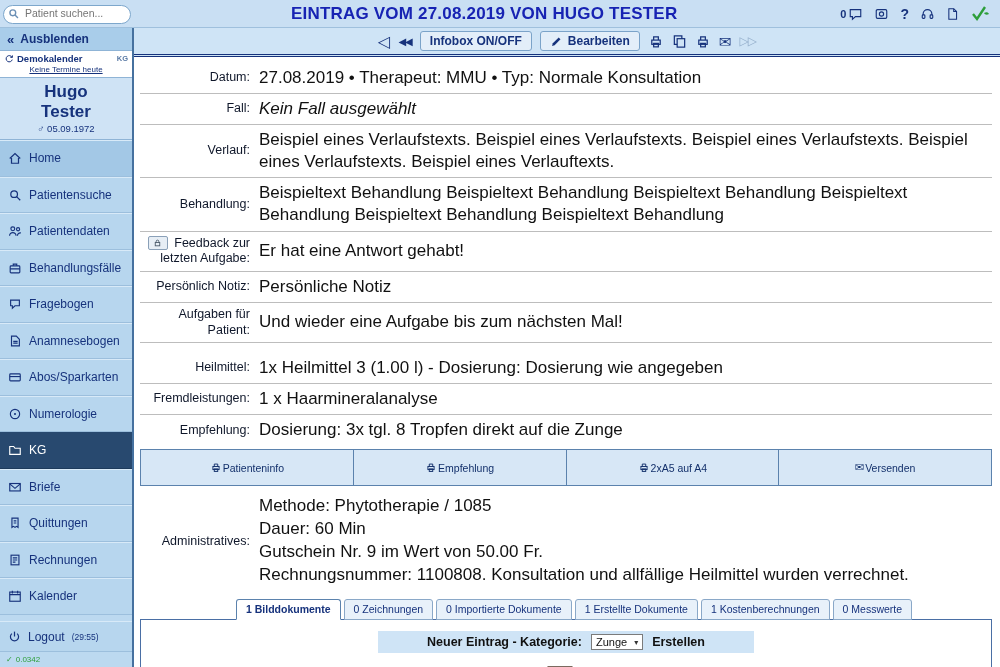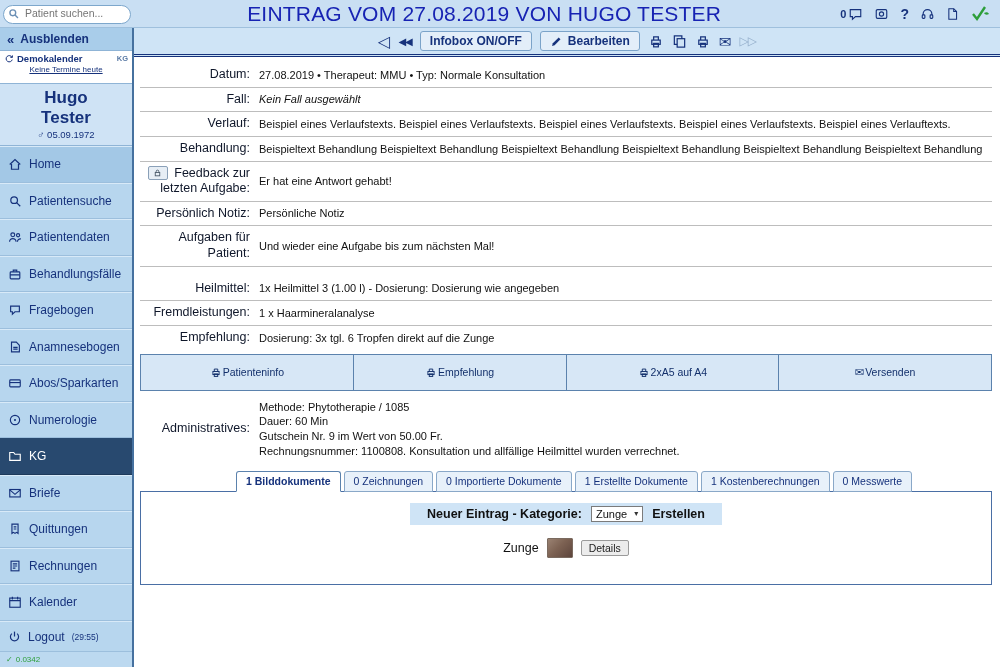--- a/index.html
+++ b/index.html
@@ -16,22 +16,22 @@
     border-bottom:1px solid #9fc0dd; flex-shrink:0;
   }
   .search-wrap { width:134px; padding:0 3px; position:relative; flex-shrink:0; }
   .search-wrap svg { position:absolute; left:8px; top:5px; }
   .search-input {
     width:128px; height:19px; border:1px solid #7da7cc; border-radius:10px;
     font-size:10.5px; padding:0 6px 4px 21px; background:#fff; color:#333;
     font-family:inherit; outline:none;
   }
   .title {
-    flex:1; text-align:center; color:#1723b3; font-weight:normal;
-    font-size:21px; letter-spacing:.2px; white-space:nowrap; overflow:hidden;
+    flex:1; text-align:center; color:#1723b3; font-weight:bold;
+    font-size:17px; letter-spacing:.2px; white-space:nowrap; overflow:hidden;
   }
   .topbar-icons { display:flex; align-items:center; gap:11px; padding:0 10px 0 6px; color:#16327c; }
   .tb-ic { display:inline-flex; align-items:center; gap:2px; cursor:pointer; color:#16327c; }
   .tb-count { font-size:11px; font-weight:bold; }
   .help-glyph { font-size:14px; font-weight:bold; color:#16327c; }
 
   
   .body-row { flex:1; display:flex; min-height:0; }
 
   
@@ -41,21 +41,21 @@
   }
   .hide-btn {
     height:23px; background:#a9cdea; display:flex; align-items:center; gap:6px;
     padding:0 7px; color:#16327c; font-weight:bold; font-size:12px;
     border-bottom:1px solid #8fb4d6; cursor:pointer;
   }
   .hide-chevrons { font-size:13px; font-weight:bold; }
   .cal-box { background:#fff; padding:2px 4px 1px; border-bottom:1px solid #8fb4d6; }
   .cal-line1 { display:flex; align-items:center; gap:3px; font-size:9.5px; font-weight:bold; color:#16327c;justify-content:center; }
   .cal-badge { margin-left:auto; font-size:7.5px; color:#5a7aa5; }
-  .cal-sub { font-size:8px; text-align:center; color:#16327c; text-decoration:underline; padding:1px 0 8px; }
+  .cal-sub { font-size:8px; text-align:center; color:#16327c; text-decoration:underline; padding:1px 0 2px; }
   .patient-box {
     padding:4px 2px 5px; text-align:center; color:#16327c;
     border-bottom:1px solid #8fb4d6; background:#cfe3f5;
   }
   .patient-name { font-weight:bold; font-size:17px; line-height:1.15; }
   .patient-dob { font-size:9.5px; margin-top:2px; }
   .side-nav { display:flex; flex-direction:column; }
   .side-item {
     height:36.5px; display:flex; align-items:center; gap:7px; padding:0 8px;
     font-size:12px; color:#16327c; background:#b7d6ee;
@@ -90,21 +90,21 @@
   }
   .env-glyph { font-size:15px; line-height:1; }
 
   .content { flex:1; padding:6px 8px 0 6px; overflow:hidden; }
 
   .row { display:flex; align-items:center; border-bottom:1px solid #bdbdbd; padding:4px 0; }
   .row-label {
     width:110px; flex-shrink:0; text-align:right; font-size:12.5px; color:#0f172a; line-height:1.25;
   }
   .nowrap { white-space:nowrap; }
-  .row-value { padding-left:9px; font-size:11px; color:#111; line-height:1.3; flex:1; }
+  .row-value { padding-left:9px; font-size:17px; color:#111; line-height:1.3; flex:1; }
   .italic { font-style:italic; }
   .row-heilmittel { padding-top:14px; }
   .row-empfehlung { border-bottom:none; }
   .lock-btn {
     display:inline-flex; align-items:center; justify-content:center;
     width:20px; height:14px; border:1px solid #8aa0b8; border-radius:2px;
     background:#e7eef5; margin-right:3px; vertical-align:middle; cursor:pointer;
   }
 
   .print-bar { display:flex; border:1px solid #5b82ad; margin-top:4px; }
@@ -121,21 +121,21 @@
   .tabs { display:flex; gap:3px; margin:8px 0 -1px 96px; align-items:flex-end; position:relative; z-index:2; }
   .tab {
     border:1px solid #8aa8c8; border-bottom:1px solid #8aa8c8; background:#e8f1fa;
     padding:3px 9px 4px; font-size:10.5px; color:#16327c; border-radius:3px 3px 0 0; cursor:pointer;
     white-space:nowrap;
   }
   .tab.active { background:#fff; font-weight:bold; border-color:#5b82ad; border-bottom:1px solid #fff; }
 
   .panel { border:1px solid #4a6fa5; background:#fff; height:94px; padding-top:11px; }
   .new-entry-bar {
-    width:312px; margin:0 auto; background:#cfe4f6; display:flex; align-items:center;
+    width:376px; margin:0 auto; background:#cfe4f6; display:flex; align-items:center;
     justify-content:center; gap:9px; padding:3px 6px;
   }
   .neb-label { font-weight:bold; font-size:12.5px; color:#111; white-space:nowrap; }
   .cat-select {
     background:#fff; border:1px solid #7b7b7b; font-size:11px; padding:1px 4px;
     display:inline-flex; gap:7px; align-items:center; cursor:pointer; color:#111;
   }
   .cat-arrow { font-size:8px; color:#333; }
   .create-btn { background:none; border:none; font-weight:bold; font-size:12.5px; color:#111; cursor:pointer; font-family:inherit; }
   .doc-row { display:flex; align-items:center; justify-content:center; gap:8px; margin-top:13px; }
@@ -424,21 +424,21 @@
         </div>
 
         <div class="row">
           <div class="row-label nowrap">Fremdleistungen:</div>
           <div class="row-value">1 x Haarmineralanalyse</div>
         </div>
 
         <div class="row row-empfehlung">
           <div class="row-label nowrap">Empfehlung:</div>
           <div class="row-value">
-            <div>Dosierung: 3x tgl. 6 Tropfen direkt auf die Zunge</div>
+            <div>Dosierung: 3x tgl. 8 Tropfen direkt auf die Zunge</div>
           </div>
         </div>
 
         <div class="print-bar">
           <div class="print-cell">
             <svg width="12" height="11" viewBox="0 0 16 16" fill="none" stroke="#13306b" stroke-width="1.4">
                 <rect x="3.5" y="6.5" width="9" height="4.5"></rect>
                 <path d="M5.5 6.5v-3.5h5v3.5"></path>
                 <rect x="5.5" y="10" width="5" height="3.7"></rect>
               </svg>

